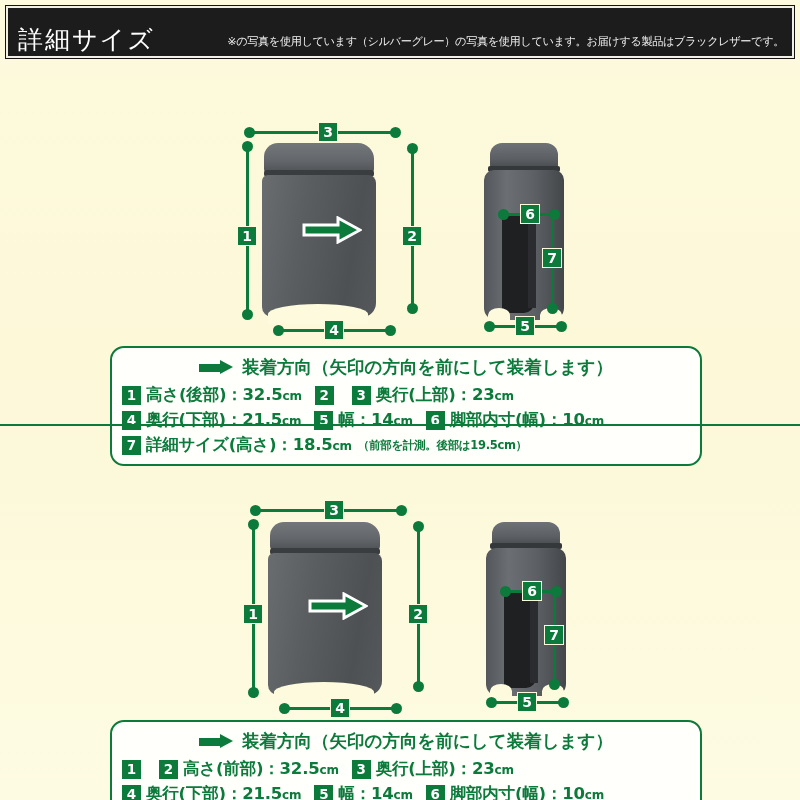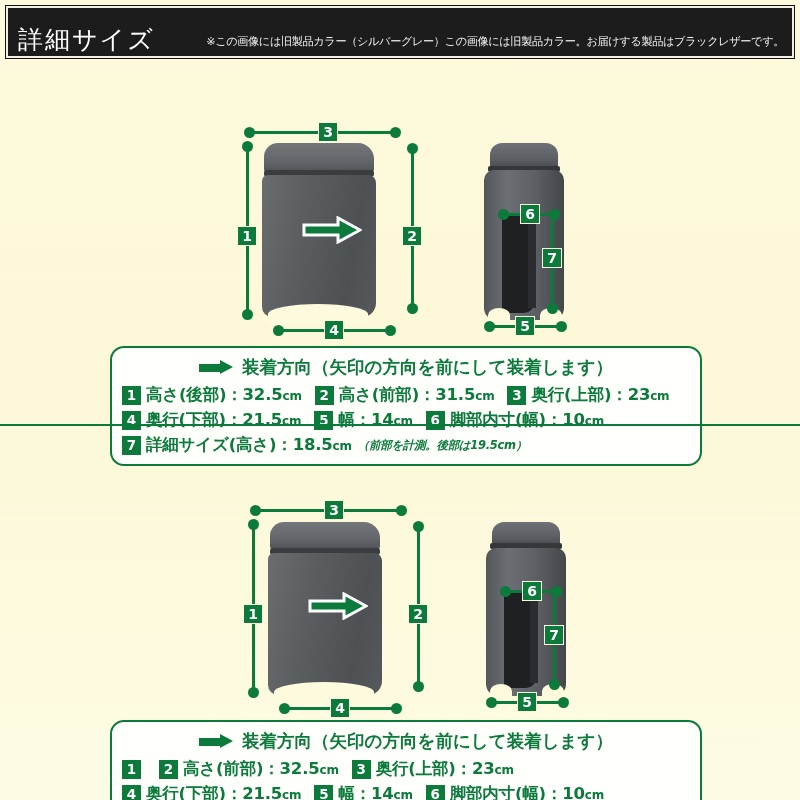--- a/index.html
+++ b/index.html
@@ -245,38 +245,37 @@
     font-weight: bold;
     letter-spacing: -0.2px;
   }
   .itemtext .unit { font-size: 12px; }
   .note-small {
     color: #0b7a3b;
     font-size: 11.5px;
     font-weight: bold;
     margin-left: 6px;
     letter-spacing: -0.3px;
-    font-style: italic;
   }
 
   .divider {
     position: absolute;
     left: 0; width: 800px;
     height: 2px;
     background: #0b7a3b;
   }
 </style>
 </head>
 <body>
 
 <div class="page">
 
   <div class="header">
     <div class="header-title">詳細サイズ</div>
-    <div class="header-note">※この画像には旧製品カラー（シルバーグレー）この画像には旧製品カラー。お届けする製品はブラックレザーです。</div>
+    <div class="header-note">※の写真を使用しています（シルバーグレー）の写真を使用しています。お届けする製品はブラックレザーです。</div>
   </div>
 
   <div class="section sec-new">
 
 
     <div class="illus">
 
       <div class="prod">
         <div class="side-lid" style="left:258px; top:85px;  width:110px; height:32px;"></div>
         <div class="side-lid-shadow" style="left:258px; top:112px; width:110px; height:7px;"></div>
@@ -358,21 +357,20 @@
         <span class="spec-head-text">装着方向（矢印の方向を前にして装着します）</span>
       </div>
 
       <div class="spec-row">
         <span class="spec-item">
           <span class="itemnum">1</span>
           <span class="itemtext"><span>高さ(後部)：</span><span>32.5</span><span class="unit">cm</span></span>
         </span>
         <span class="spec-item">
           <span class="itemnum">2</span>
-          <span class="itemtext"><span>高さ(前部)：</span><span>31.5</span><span class="unit">cm</span></span>
         </span>
         <span class="spec-item">
           <span class="itemnum">3</span>
           <span class="itemtext"><span>奥行(上部)：</span><span>23</span><span class="unit">cm</span></span>
         </span>
       </div>
 
       <div class="spec-row">
         <span class="spec-item">
           <span class="itemnum">4</span>

